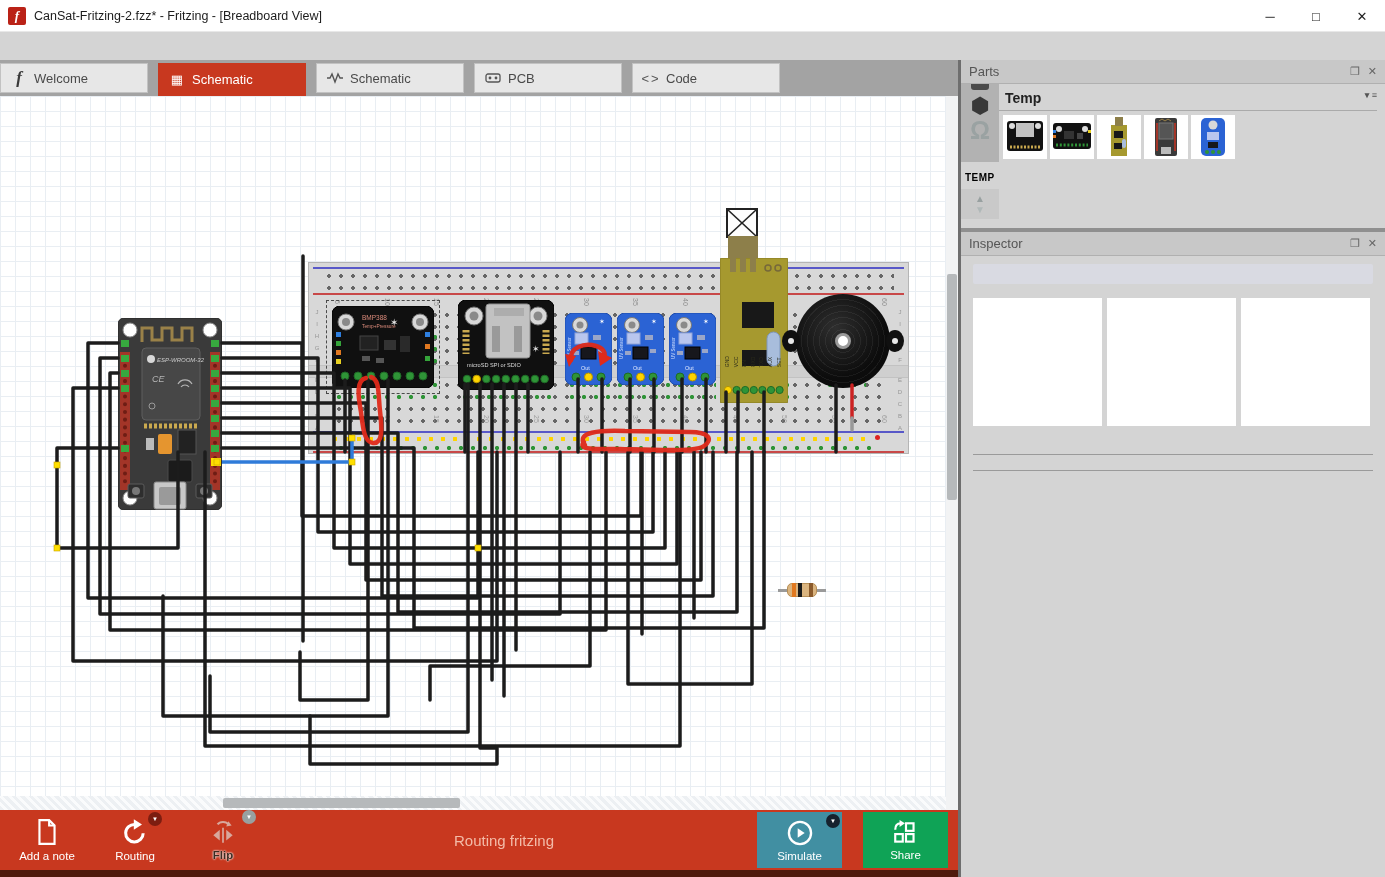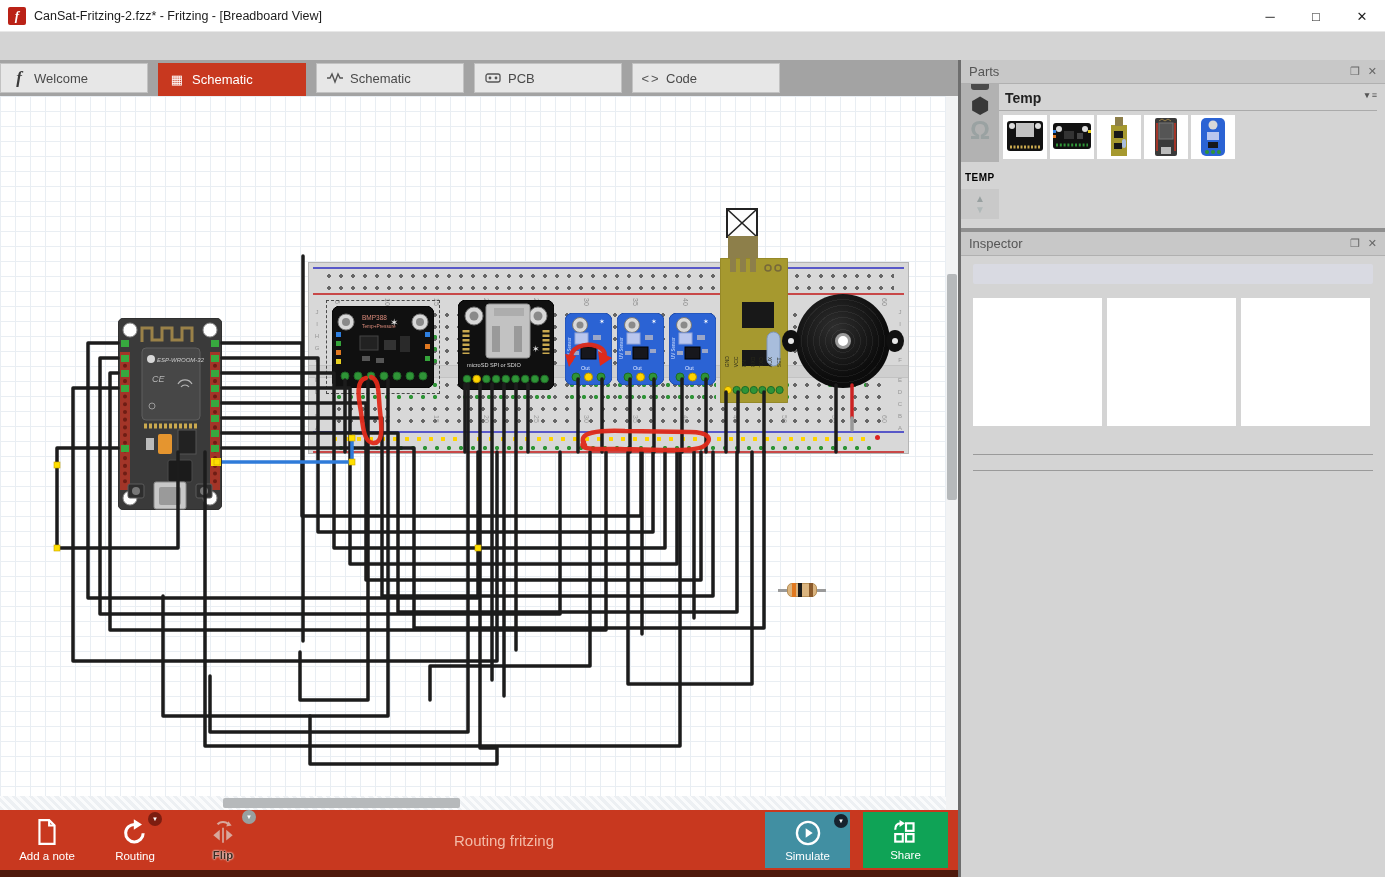--- a/index.html
+++ b/index.html
@@ -70,21 +70,21 @@
   .resistor .b1{left:14px;background:#e07820;} .resistor .b2{left:20px;background:#1a1a1a;} .resistor .b3{left:31px;background:#8b5a2b;}
 
   .selrect { position:absolute; left:326px; top:204px; width:114px; height:94px; border:1.5px dashed #4a4a4a; z-index:3; }
 
   
   .toolbar { position:absolute; left:0; top:750px; width:958px; height:60px; background:var(--accent_red); display:flex; align-items:center; }
   .tool { position:relative; width:78px; height:56px; display:flex; flex-direction:column; align-items:center; justify-content:center; gap:4px; color:#fff; font-size:11.5px; }
   .badge { position:absolute; width:14px; height:14px; border-radius:50%; display:flex; align-items:center; justify-content:center; font-size:6px; color:#fff; }
   .status { position:absolute; left:330px; right:280px; text-align:center; color:#f3bba8; font-size:15px; }
   .bigbtn { position:absolute; top:2px; width:85px; height:56px; display:flex; flex-direction:column; align-items:center; justify-content:center; gap:3px; color:#fff; font-size:11.5px; }
-  .simbtn { right:108px; background:var(--simulate_teal); }
+  .simbtn { right:116px; background:var(--simulate_teal); }
   .sharebtn { right:10px; background:var(--share_green); }
   .flip-label { color:#3d2a20; font-weight:bold; text-shadow:0 0 2px #fff,0 0 2px #fff; }
   .winstrip { position:absolute; left:0; top:810px; width:958px; height:7px; background:#4f1a0c; }
 
   
   .phead { height:24px; background:#c8c8c8; border-bottom:1px solid #b0b0b0; display:flex; align-items:center; padding:0 8px; font-size:13px; color:#555; }
   .phead .sp { flex:1; }
   .dockico { font-size:11px; color:#666; margin-left:8px; }
   .parts-body { position:relative; height:144px; display:flex; }
   .bin-strip { width:38px; }

